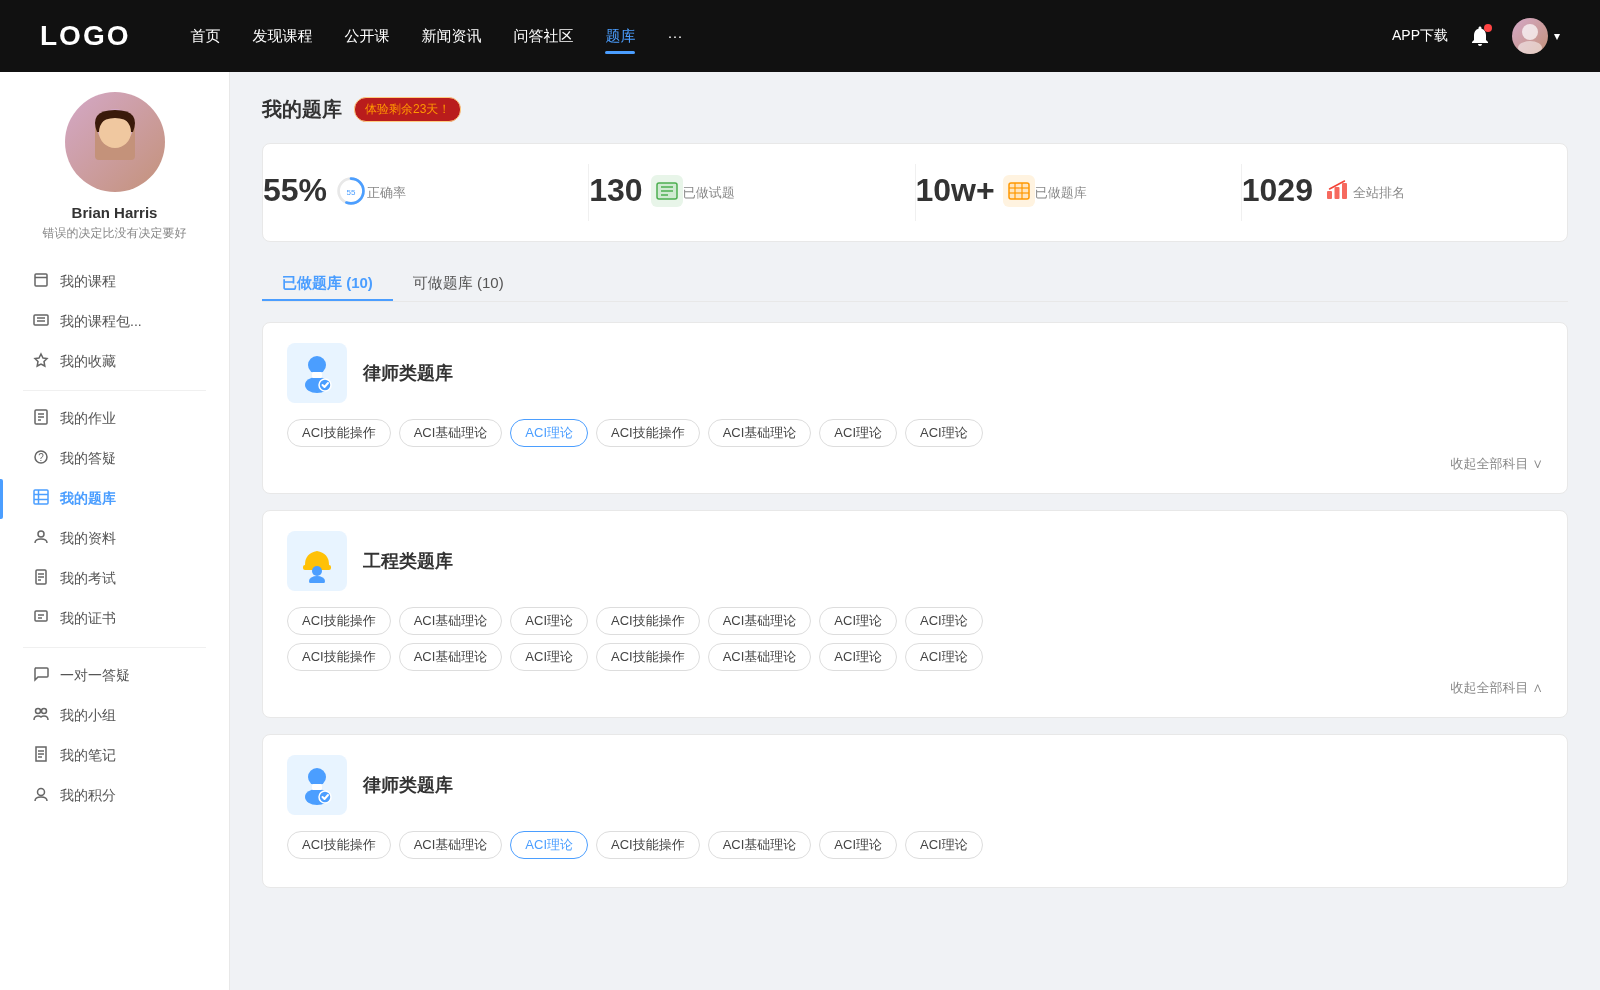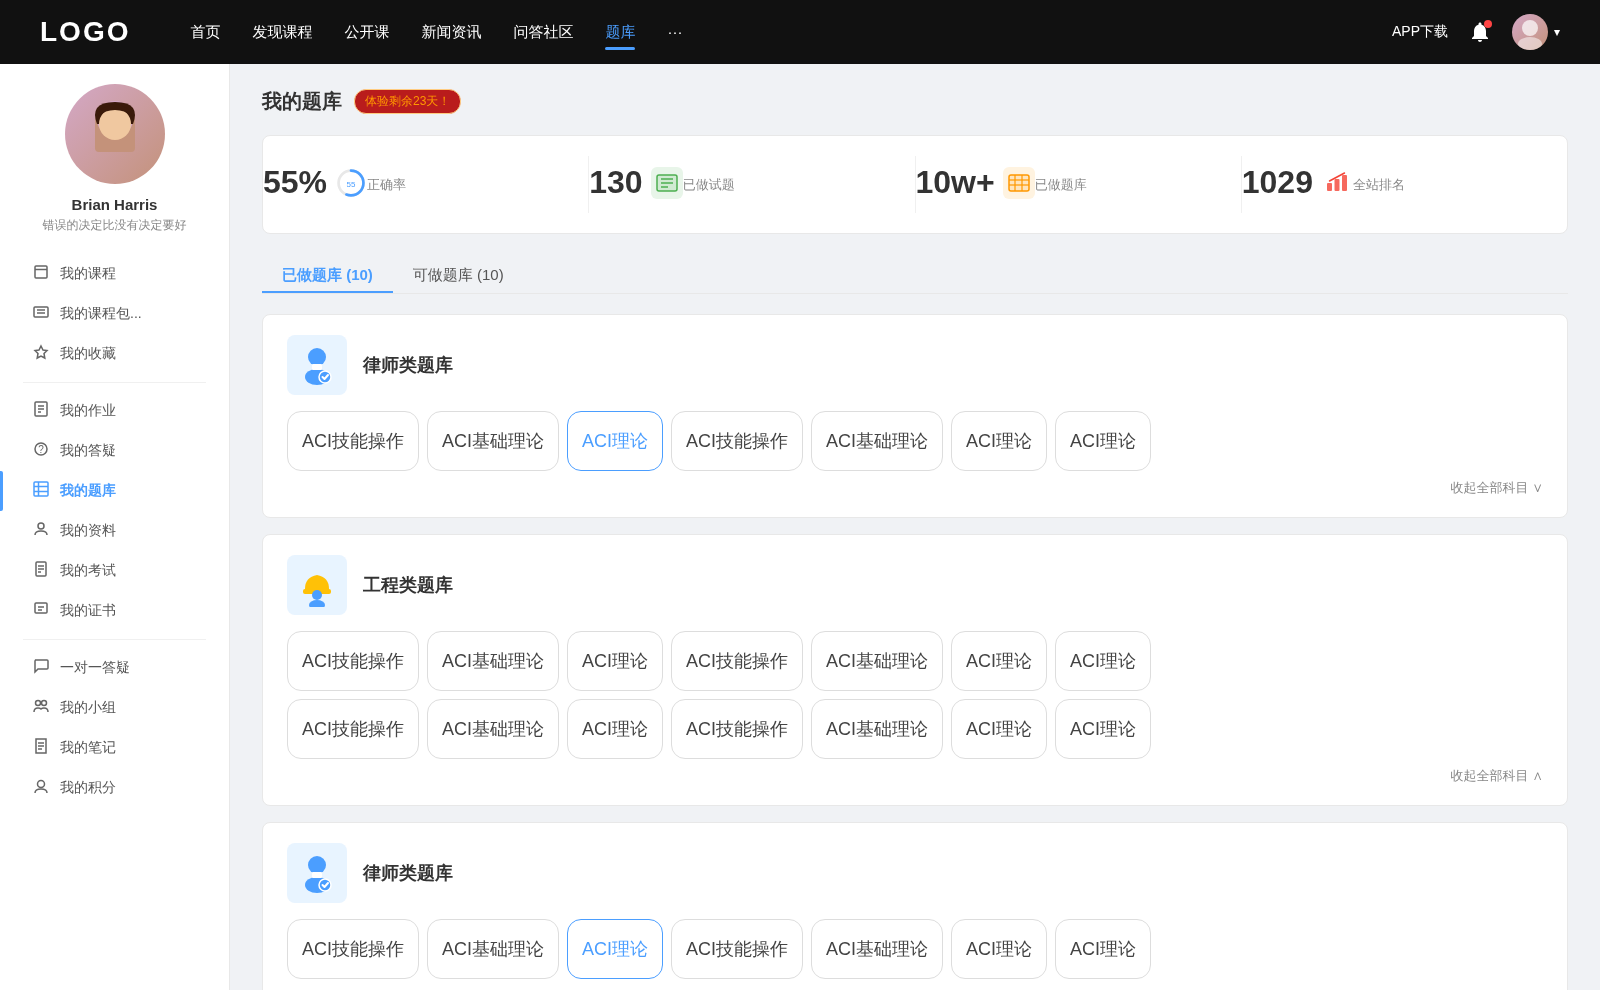--- a/index.html
+++ b/index.html
@@ -1,20 +1,20 @@
 <!DOCTYPE html>
 <html><head>
   <meta charset="utf-8">
   <style>
     * { box-sizing: border-box; margin: 0; padding: 0; }
     body { font-family: -apple-system, BlinkMacSystemFont, 'PingFang SC', 'Microsoft YaHei', sans-serif; background: #f0f2f5; color: #333; }
 
     
     .navbar {
-      background: #111; color: #fff; height: 64px;
+      background: #111; color: #fff; height: 72px;
       display: flex; align-items: center; padding: 0 40px;
       position: relative; z-index: 10;
     }
     .navbar-logo { font-size: 28px; font-weight: 900; letter-spacing: 2px; margin-right: 60px; }
     .navbar-menu { display: flex; gap: 32px; flex: 1; }
     .navbar-menu-item { font-size: 15px; cursor: pointer; padding: 4px 0; position: relative; }
     .navbar-menu-item.active { color: #4b9eff; }
     .navbar-menu-item.active::after {
       content: ''; position: absolute; bottom: -4px; left: 0; right: 0;
       height: 3px; background: #4b9eff; border-radius: 2px;
@@ -115,21 +115,21 @@
     }
     .bank-header { display: flex; align-items: center; gap: 16px; margin-bottom: 16px; }
     .bank-icon {
       width: 60px; height: 60px; border-radius: 8px;
       background: #e8f4ff; display: flex; align-items: center; justify-content: center;
     }
     .bank-icon svg { width: 44px; height: 44px; }
     .bank-title { font-size: 18px; font-weight: 700; }
     .tags-row { display: flex; flex-wrap: wrap; gap: 8px; margin-bottom: 8px; }
     .tag {
-      padding: 17px 14px; border-radius: 14px; font-size: 18px;
+      padding: 4px 14px; border-radius: 14px; font-size: 13px;
       border: 1px solid #ddd; color: #444; cursor: pointer;
     }
     .tag.active { border-color: #4b9eff; color: #4b9eff; }
     .expand-link { text-align: right; color: #888; font-size: 13px; cursor: pointer; }
 
     
     .circle-chart {
       width: 32px; height: 32px; position: relative;
     }
     .circle-chart svg { width: 32px; height: 32px; }

